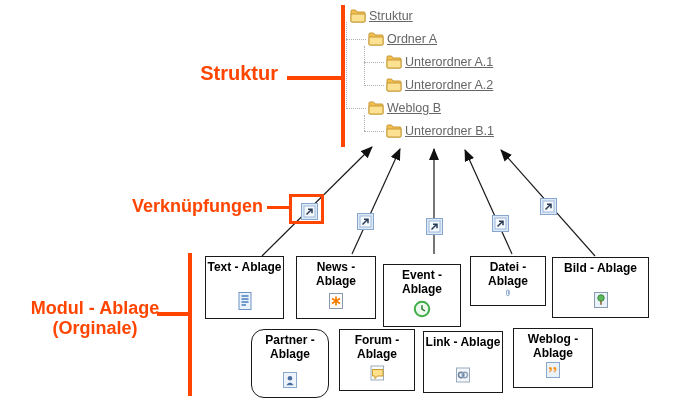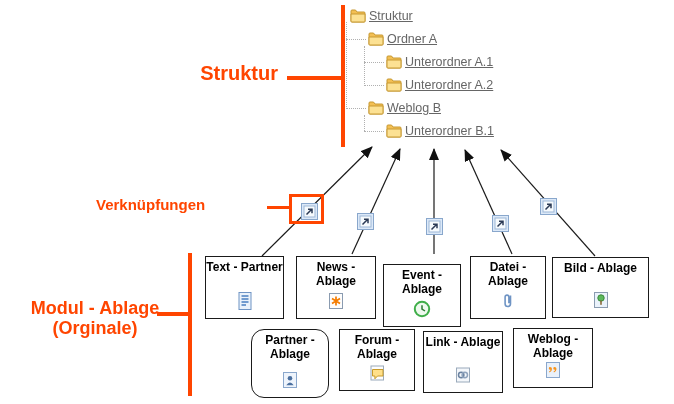--- a/index.html
+++ b/index.html
@@ -3,21 +3,21 @@
 <meta charset="utf-8">
 <style>
   html,body{margin:0;padding:0;background:#fff;}
   .canvas{position:relative;width:674px;height:404px;background:#ffffff;overflow:hidden;
           font-family:"Liberation Sans",sans-serif;}
 
   
   .accent-label{position:absolute;color:#FF4500;font-weight:bold;}
   .accent-bar{position:absolute;background:#FF4500;}
   .lbl-struktur{left:130px;top:62px;width:148px;text-align:right;font-size:20px;}
-  .lbl-verk{left:96px;top:196px;width:167px;font-size:15px;}
+  .lbl-verk{left:96px;top:196px;width:167px;text-align:right;font-size:18px;}
   .lbl-modul{left:14px;top:298px;width:162px;text-align:center;font-size:18px;line-height:20px;}
   .bar-struktur-v{left:341px;top:5px;width:4px;height:142px;}
   .bar-struktur-h{left:287px;top:76px;width:54px;height:4px;}
   .bar-verk-h{left:267px;top:206px;width:22px;height:3px;}
   .bar-modul-v{left:188px;top:253px;width:4px;height:143px;}
   .bar-modul-h{left:157px;top:312px;width:31px;height:4px;}
   .verk-highlight{position:absolute;left:289px;top:194px;width:35px;height:30px;
                   border:3.5px solid #FF4500;box-sizing:border-box;background:transparent;}
 
   
@@ -35,21 +35,21 @@
   .scut{position:absolute;width:17px;height:17px;}
 
   
   .mbox{position:absolute;border:1.5px solid #1a1a1a;background:#fff;box-sizing:border-box;
         display:flex;flex-direction:column;align-items:center;padding:3px 1px 7px;}
   .mbox .t{font-weight:bold;font-size:12px;line-height:14px;color:#000;text-align:center;white-space:nowrap;}
   .mbox .micon{margin-top:auto;}
   .b1{left:205px;top:256px;width:79px;height:63px;}
   .b2{left:296px;top:256px;width:80px;height:63px;}
   .b3{left:383px;top:256px;width:78px;height:63px;margin-top:8px;}
-  .b4{left:470px;top:256px;width:76px;height:63px;}
+  .b4{left:470px;top:256px;width:76px;height:50px;}
   .b5{left:552px;top:257px;width:97px;height:61px;}
   .b6{left:251px;top:329px;width:78px;height:69px;border-radius:13px;}
   .b7{left:339px;top:329px;width:76px;height:62px;}
   .b8{left:423px;top:331px;width:80px;height:62px;}
   .b9{left:513px;top:328px;width:80px;height:60px;}
 </style>
 </head>
 <body>
 
 <div class="canvas">
@@ -157,21 +157,21 @@
     </svg>
   <svg class="scut" style="left:540px;top:198px;" viewBox="0 0 17 17">
       <rect x="0.5" y="0.5" width="16" height="16" fill="#dce9f8" stroke="#89a7cc"></rect>
       <rect x="3" y="3" width="11" height="11" fill="#f6fafd" stroke="#9db7d6"></rect>
       <path d="M5.5 11.5 L10.5 6.5 M7 6.2 h4 v4" stroke="#2b3a55" stroke-width="1.5" fill="none"></path>
     </svg>
 
   <div class="verk-highlight"></div>
 
   <div class="mbox b1">
-    <span class="t">Text - Partner</span>
+    <span class="t">Text - Ablage</span>
     <span class="t"></span>
     <svg class="micon" width="20" height="20" viewBox="0 0 20 20">
         <rect x="4" y="1.5" width="12" height="17" fill="#eaf2fb" stroke="#6f94c4"></rect>
         <path d="M6.5 5 h7 M6.5 8 h7 M6.5 11 h7 M6.5 14 h4.5" stroke="#4a7fc1" stroke-width="1.3" fill="none"></path>
       </svg>
   </div>
   <div class="mbox b2">
     <span class="t">News -</span>
     <span class="t">Ablage</span>
     <svg class="micon" width="20" height="20" viewBox="0 0 20 20">

